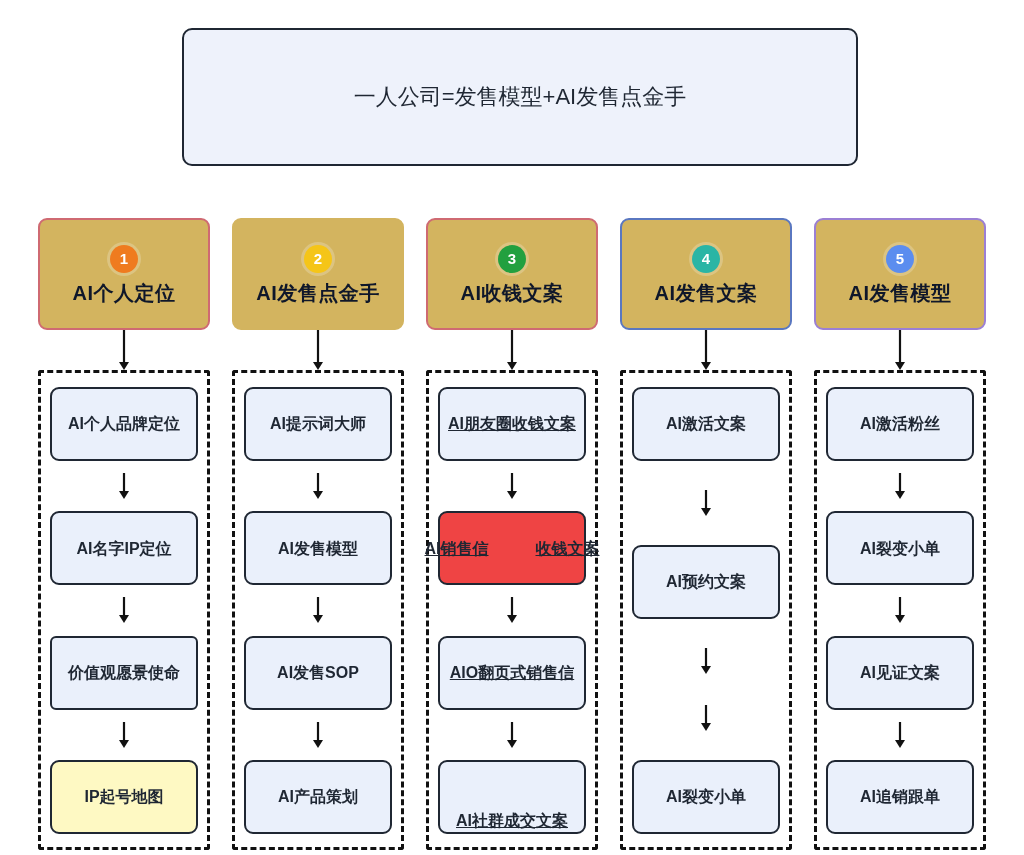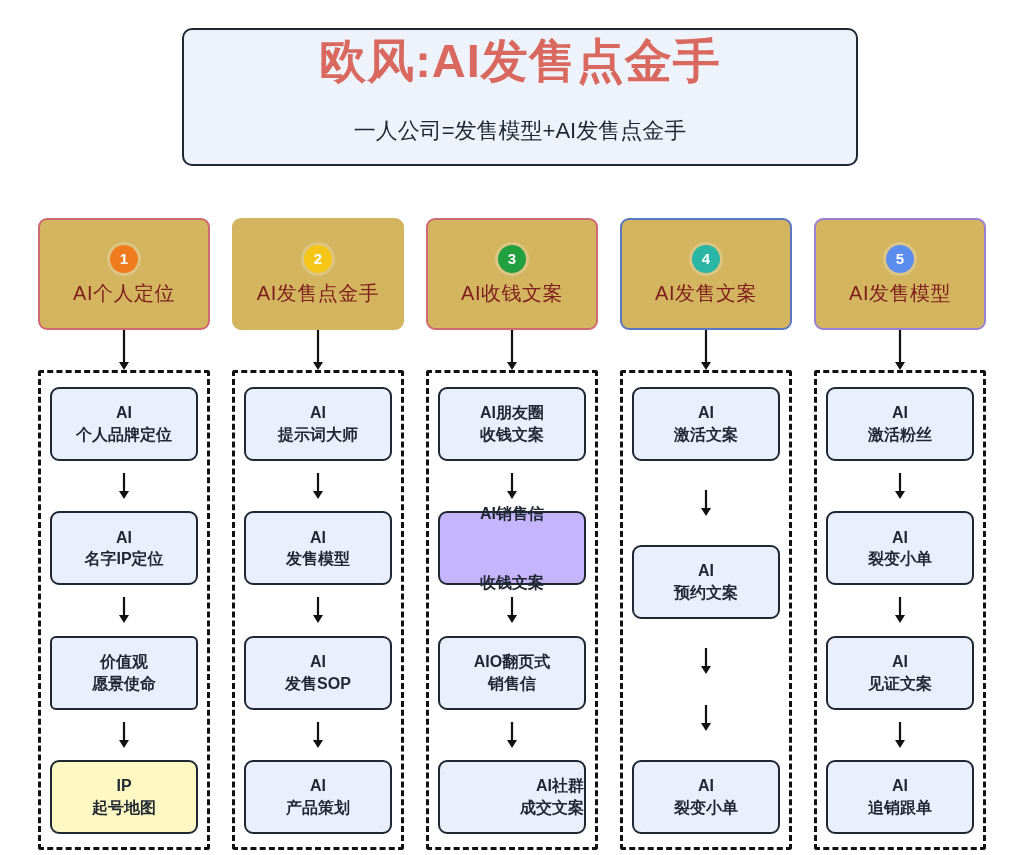--- a/index.html
+++ b/index.html
@@ -88,22 +88,22 @@
     align-items: center;
     justify-content: center;
     color: #ffffff;
     font-size: 15px;
     font-weight: 700;
     margin-bottom: 9px;
     box-shadow: 0 0 0 3px rgba(255,255,255,0.22);
   }
   .col-header-label {
     font-size: 20px;
-    font-weight: 400;
-    color: #7f1d1d;
+    font-weight: 700;
+    color: #0f172a;
     letter-spacing: 0.5px;
     line-height: 1.1;
   }
 
   
   .connector {
     width: 100%;
     height: 40px;
     position: relative;
   }
@@ -124,21 +124,20 @@
     background: transparent;
   }
   .item {
     width: 100%;
     box-sizing: border-box;
     background: #eaf0fb;
     border: 2.5px solid #1f2733;
     border-radius: 9px;
     height: 74px;
     display: flex;
-    flex-direction: column;
     align-items: center;
     justify-content: center;
     text-align: center;
   }
   .item-line {
     font-size: 16px;
     font-weight: 700;
     color: #1f2733;
     line-height: 1.35;
     white-space: nowrap;
@@ -147,21 +146,20 @@
     height: 30px;
     display: flex;
     align-items: center;
     justify-content: center;
   }
 </style>
 </head>
 <body>
 
 <div id="title-banner">
-  <div id="main-title">欧风:AI发售点金手</div>
   <div id="subtitle">一人公司=发售模型+AI发售点金手</div>
 </div>
 
 <div id="columns">
     <div class="column">
       <div class="col-header bordered" style="background: rgb(211, 180, 95); border-color: rgb(207, 106, 114);">
         <div class="badge" style="background: rgb(239, 123, 31);">1</div>
         <div class="col-header-label">AI个人定位</div>
       </div>
       <div class="connector">
@@ -259,32 +257,32 @@
       <div class="col-header bordered" style="background: rgb(211, 180, 95); border-color: rgb(207, 106, 114);">
         <div class="badge" style="background: rgb(34, 160, 63);">3</div>
         <div class="col-header-label">AI收钱文案</div>
       </div>
       <div class="connector">
         <svg width="16" height="40" viewBox="0 0 16 40">
           <line x1="8" y1="0" x2="8" y2="33" stroke="#111" stroke-width="2.2"></line>
           <polygon points="8,40 3,32 13,32" fill="#111"></polygon>
         </svg>
       </div>
-      <div class="group" style="border-color: rgb(17, 17, 17);">
+      <div class="group" style="border-color: rgb(17, 17, 17); text-decoration: underline;">
         <div class="item" style="background: rgb(234, 240, 251); border-color: rgb(31, 39, 51);">
           <div class="item-line">AI朋友圈</div>
           <div class="item-line">收钱文案</div>
         </div>
         <div class="step-arrow">
           <svg width="16" height="26" viewBox="0 0 16 26">
             <line x1="8" y1="0" x2="8" y2="19" stroke="#111" stroke-width="2.2"></line>
             <polygon points="8,26 3,18 13,18" fill="#111"></polygon>
           </svg>
         </div>
-        <div class="item" style="background: #c4b5fd; border-color: rgb(31, 39, 51); gap: 47px;">
+        <div class="item" style="background: #ef4444; border-color: rgb(31, 39, 51); gap: 47px;">
           <div class="item-line">AI销售信</div>
           <div class="item-line">收钱文案</div>
         </div>
         <div class="step-arrow">
           <svg width="16" height="26" viewBox="0 0 16 26">
             <line x1="8" y1="0" x2="8" y2="19" stroke="#111" stroke-width="2.2"></line>
             <polygon points="8,26 3,18 13,18" fill="#111"></polygon>
           </svg>
         </div>
         <div class="item" style="background: rgb(234, 240, 251); border-color: rgb(31, 39, 51);">

